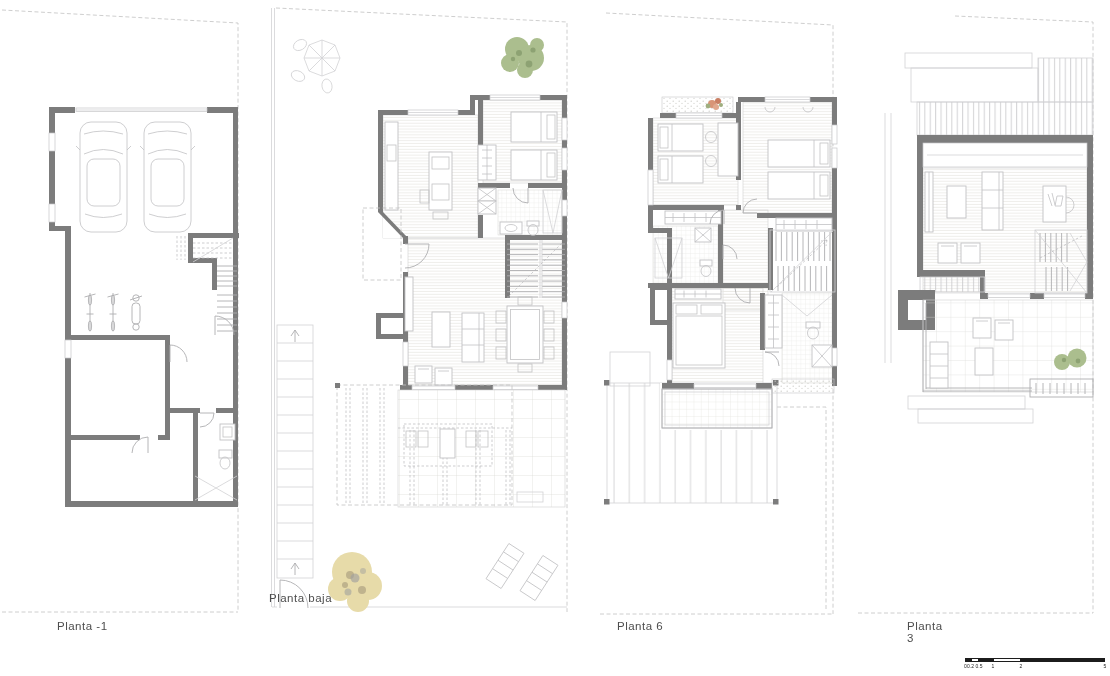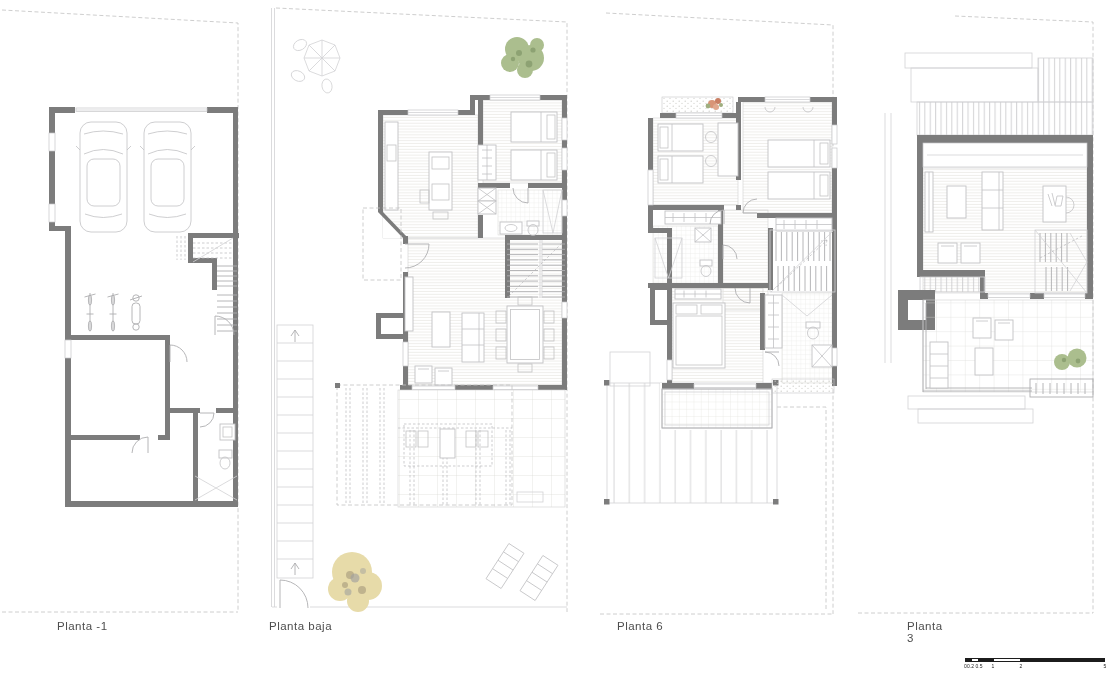--- a/index.html
+++ b/index.html
@@ -1,21 +1,21 @@
 <!DOCTYPE html>
 <html><head>
 <meta charset="utf-8">
 <style>
   html,body{margin:0;padding:0;background:#fff;}
   body{width:1110px;height:676px;overflow:hidden;font-family:"Liberation Sans",sans-serif;}
   .sheet{position:relative;width:904px;height:676px;background:#fff;}
   svg.draw{position:absolute;left:0;top:0;}
   .plan-label{position:absolute;font-size:11.5px;letter-spacing:.5px;color:#4d4d4d;}
   #lbl-p0{left:57px;top:620px}
-  #lbl-p1{left:269px;top:620px}
+  #lbl-p1{left:269px;top:592px}
   #lbl-p2{left:617px;top:620px}
   #lbl-p3{left:907px;top:620px}
   
   .wall{fill:#7c7c7c;stroke:none}
   .thin{fill:none;stroke:#d2d2d4;stroke-width:.8}
   .mid{fill:none;stroke:#aeaeb0;stroke-width:.9}
   .furn{fill:#fff;stroke:#c2c2c4;stroke-width:.9}
   .furnln{fill:none;stroke:#c2c2c4;stroke-width:.8}
   .dash{fill:none;stroke:#c2c2c2;stroke-width:.8;stroke-dasharray:4 2.5}
   .dashf{fill:none;stroke:#b8b8ba;stroke-width:.7;stroke-dasharray:2.5 2}

